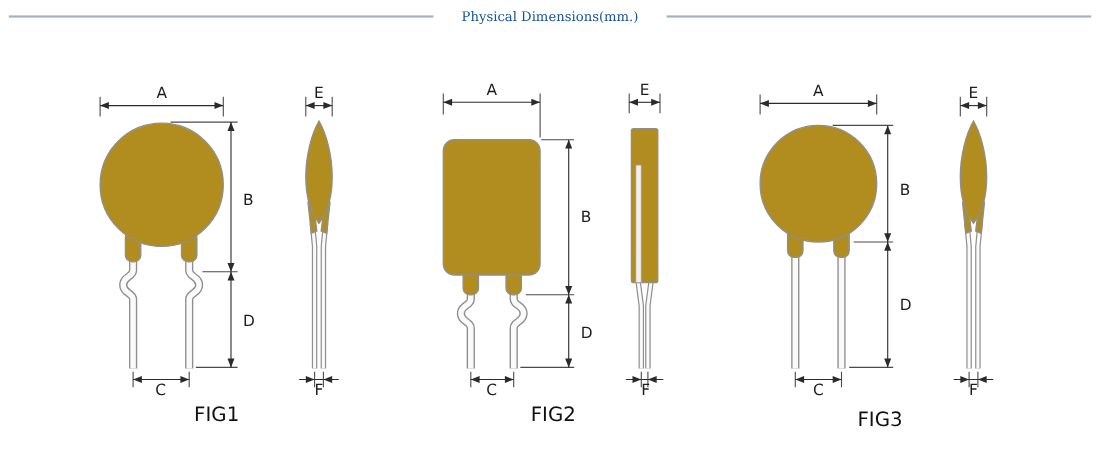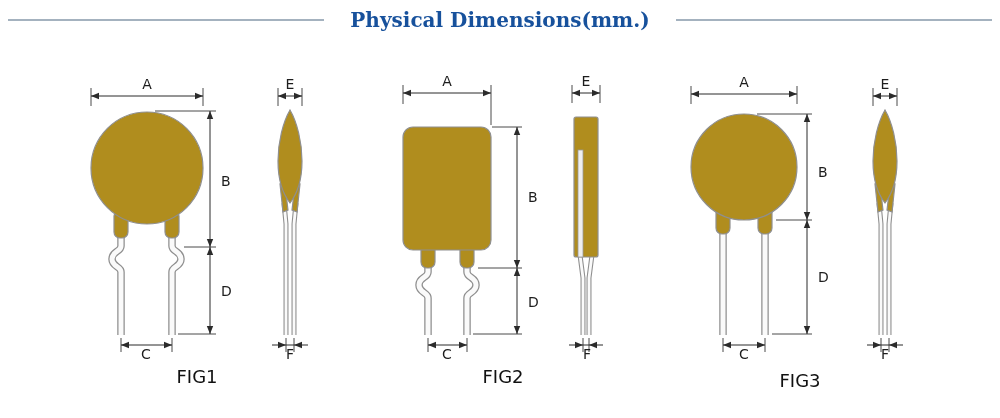--- a/index.html
+++ b/index.html
@@ -1,20 +1,20 @@
 <!DOCTYPE html>
 <html style="--body: #b08d1e; --lead: #fafafa; --outline: #8f8f8f; --dimension: #2b2b2b; --title: #17519c;"><head>
 <meta charset="utf-8">
 <style>
   html,body{margin:0;padding:0;background:#fff;}
   .canvas{position:relative;width:1000px;height:418px;background:#ffffff;overflow:hidden;
           font-family:"DejaVu Sans",sans-serif;}
   .header{position:absolute;top:8px;left:0;right:0;display:flex;align-items:center;padding:0 8px;z-index:2;}
   .rule{flex:1;height:2px;background:#a4b2bf;}
-  .title{margin:0 26px;font-family:"DejaVu Serif",serif;font-weight:bold;font-size:20px;
+  .title{margin:0 26px;font-family:"DejaVu Serif",serif;font-weight:normal;font-size:12px;
          color:var(--title,#17519c);white-space:nowrap;}
   svg{position:absolute;top:0;left:0;}
   svg text{font-family:"DejaVu Sans",sans-serif;}
   .gold{fill:var(--body,#b08d1e);stroke:var(--outline,#8f8f8f);stroke-width:1.2;}
   .lead-outer{fill:none;stroke:var(--outline,#8f8f8f);stroke-width:7.5;stroke-linejoin:round;}
   .lead-inner{fill:none;stroke:var(--lead,#fafafa);stroke-width:5;stroke-linejoin:round;}
   .lead-outer-s{fill:none;stroke:var(--outline,#8f8f8f);stroke-width:5;stroke-linejoin:round;}
   .lead-inner-s{fill:none;stroke:var(--lead,#fafafa);stroke-width:2.8;stroke-linejoin:round;}
   .dim{stroke:var(--dimension,#2b2b2b);stroke-width:1;fill:none;}
   .ext{stroke:#4a4a4a;stroke-width:1;}

